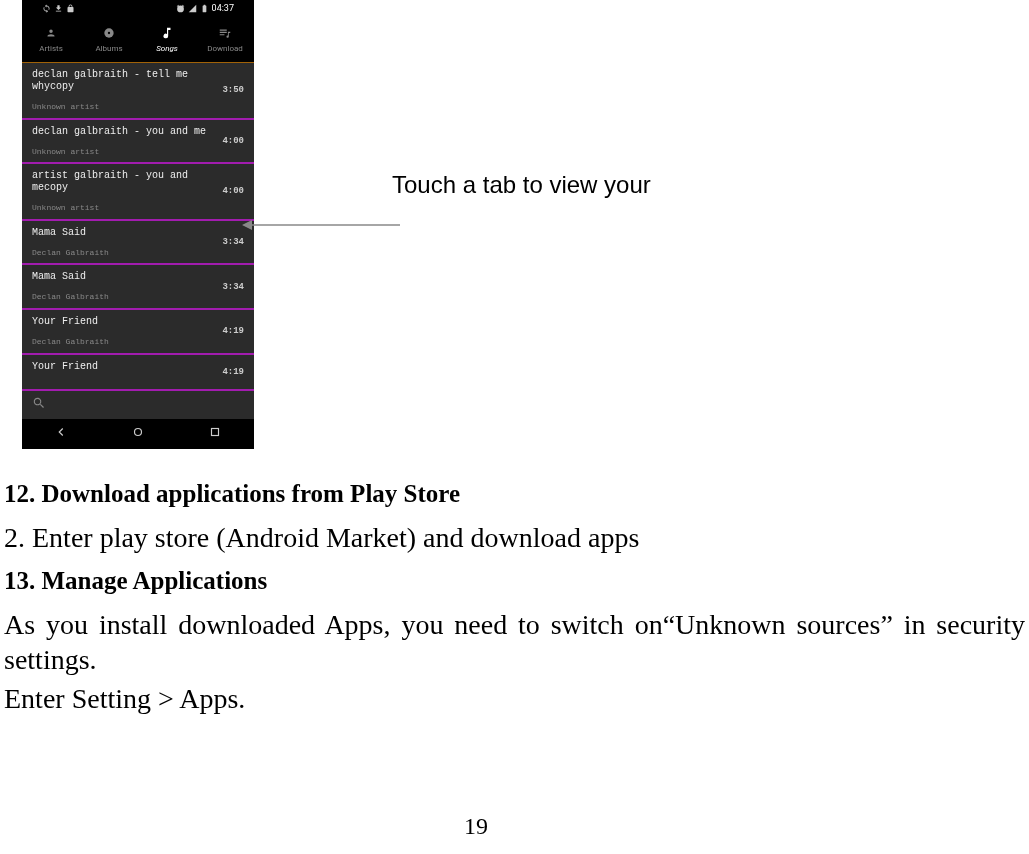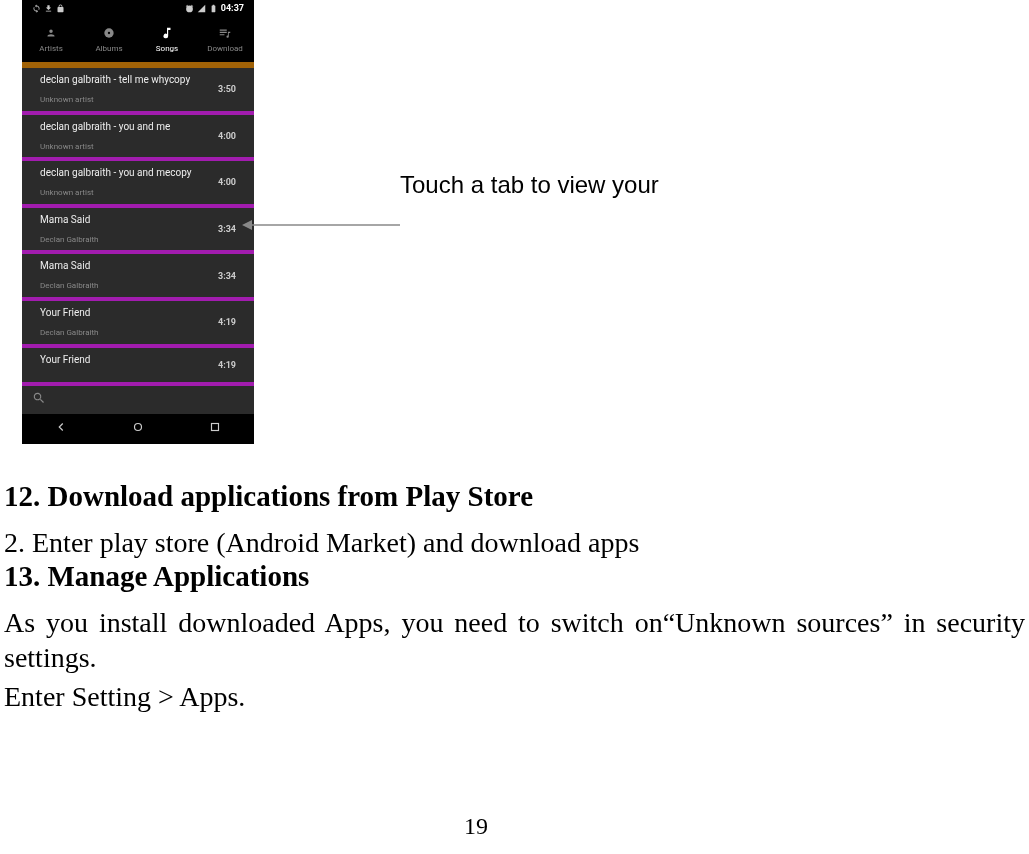--- a/index.html
+++ b/index.html
@@ -24,59 +24,59 @@
     background: #000;
     font-family: Roboto, Arial, sans-serif;
     color: #fff;
   }
   .status-bar {
     height: 16px;
     background: #000;
     display: flex;
     align-items: center;
     font-size: 9px;
-    padding: 0 10px;
+    padding: 0 20px;
     justify-content: space-between;
-    font-weight: bold;
   }
   .status-left, .status-right {
     display: flex;
     align-items: center;
     gap: 3px;
   }
   .status-icon { width: 9px; height: 9px; display:inline-block; }
   .tabs {
     height: 46px;
     background: #000;
     display: flex;
     justify-content: space-around;
     align-items: center;
-    border-bottom: 6px solid #a16207;
+    border-bottom: 1px solid #a16207;
   }
   .tab {
     flex: 1;
     display: flex;
     flex-direction: column;
     align-items: center;
     justify-content: center;
     font-size: 8px;
     color: #888;
     height: 100%;
     gap: 2px;
   }
-  .tab.active { color: #fff; }
+  .tab.active { color: #fff; font-style: italic; }
   .tab-icon { font-size: 14px; line-height: 1; }
   .song-list { background: #2b2b2b; }
   .song-row {
     display: flex;
     align-items: center;
     justify-content: space-between;
-    padding: 6px 18px;
-    border-bottom: 4px solid #a21caf;
+    padding: 6px 10px;
+    border-bottom: 2px solid #a21caf;
     min-height: 22px;
+    font-family: Liberation Mono, monospace;
   }
   .song-info { display: flex; flex-direction: column; }
   .song-title { font-size: 10px; color: #eee; line-height: 1.2; }
   .song-artist { font-size: 8px; color: #888; line-height: 1.2; margin-top:9px;}
   .song-duration { font-size: 9px; color: #ccc; font-weight: bold; text-align: right; }
   .search-row {
     height: 28px;
     background: #2b2b2b;
     display: flex;
     align-items: center;
@@ -87,21 +87,21 @@
     background: #000;
     display: flex;
     justify-content: space-around;
     align-items: center;
   }
   .nav-btn { color: #ccc; font-size: 14px; }
 
   
   .callout-text {
     position: absolute;
-    left: 400px;
+    left: 392px;
     top: 160px;
     font-family: "MS Gothic", "Arial", sans-serif;
     font-size: 24px;
     line-height: 2.1;
     color: #000;
   }
   .callout-arrow {
     position: absolute;
     left: 242px;
     top: 218px;
@@ -113,21 +113,21 @@
   .doc {
     position: absolute;
     left: 0;
     top: 480px;
     width: 1029px;
     padding: 0 4px;
     box-sizing: border-box;
   }
   .doc h2 {
     font-family: "Times New Roman", serif;
-    font-size: 29px;
+    font-size: 25px;
     font-weight: bold;
     margin: 0 0 12px 0;
   }
   .doc p.body {
     font-family: "Times New Roman", serif;
     font-size: 28px;
     margin: 0 0 4px 0;
     line-height: 1.25;
   }
   .doc p.justify {
@@ -233,21 +233,21 @@
       </div>
       <div class="song-row">
         <div class="song-info">
           <span class="song-title">declan galbraith - you and me</span>
           <span class="song-artist">Unknown artist</span>
         </div>
         <span class="song-duration">4:00</span>
       </div>
       <div class="song-row">
         <div class="song-info">
-          <span class="song-title">declan galbraith - you and mecopy</span>
+          <span class="song-title">artist galbraith - you and mecopy</span>
           <span class="song-artist">Unknown artist</span>
         </div>
         <span class="song-duration">4:00</span>
       </div>
       <div class="song-row">
         <div class="song-info">
           <span class="song-title">Mama Said</span>
           <span class="song-artist">Declan Galbraith</span>
         </div>
         <span class="song-duration">3:34</span>
@@ -305,21 +305,21 @@
     <line x1="158" y1="7" x2="6" y2="7" stroke="#888" stroke-width="1.5"></line>
     <polygon points="0,7 10,2 10,12" fill="#888"></polygon>
   </svg>
 
   <div class="callout-text">
     <div>Touch a tab to view your</div>
   </div>
 
   <div class="doc">
     <h2>12. Download applications from Play Store</h2>
-    <p class="body" style="margin-bottom:0;">2. Enter play store (Android Market) and download apps</p>
+    <p class="body" style="margin-bottom:12px;">2. Enter play store (Android Market) and download apps</p>
     <h2>13. Manage Applications</h2>
     <p class="body justify">As you install downloaded Apps, you need to switch on“Unknown sources” in security settings.</p>
     <p class="body">Enter Setting &gt; Apps.</p>
   </div>
 
   <div class="page-num">19</div>
 
 </div>
 
 </body></html>

